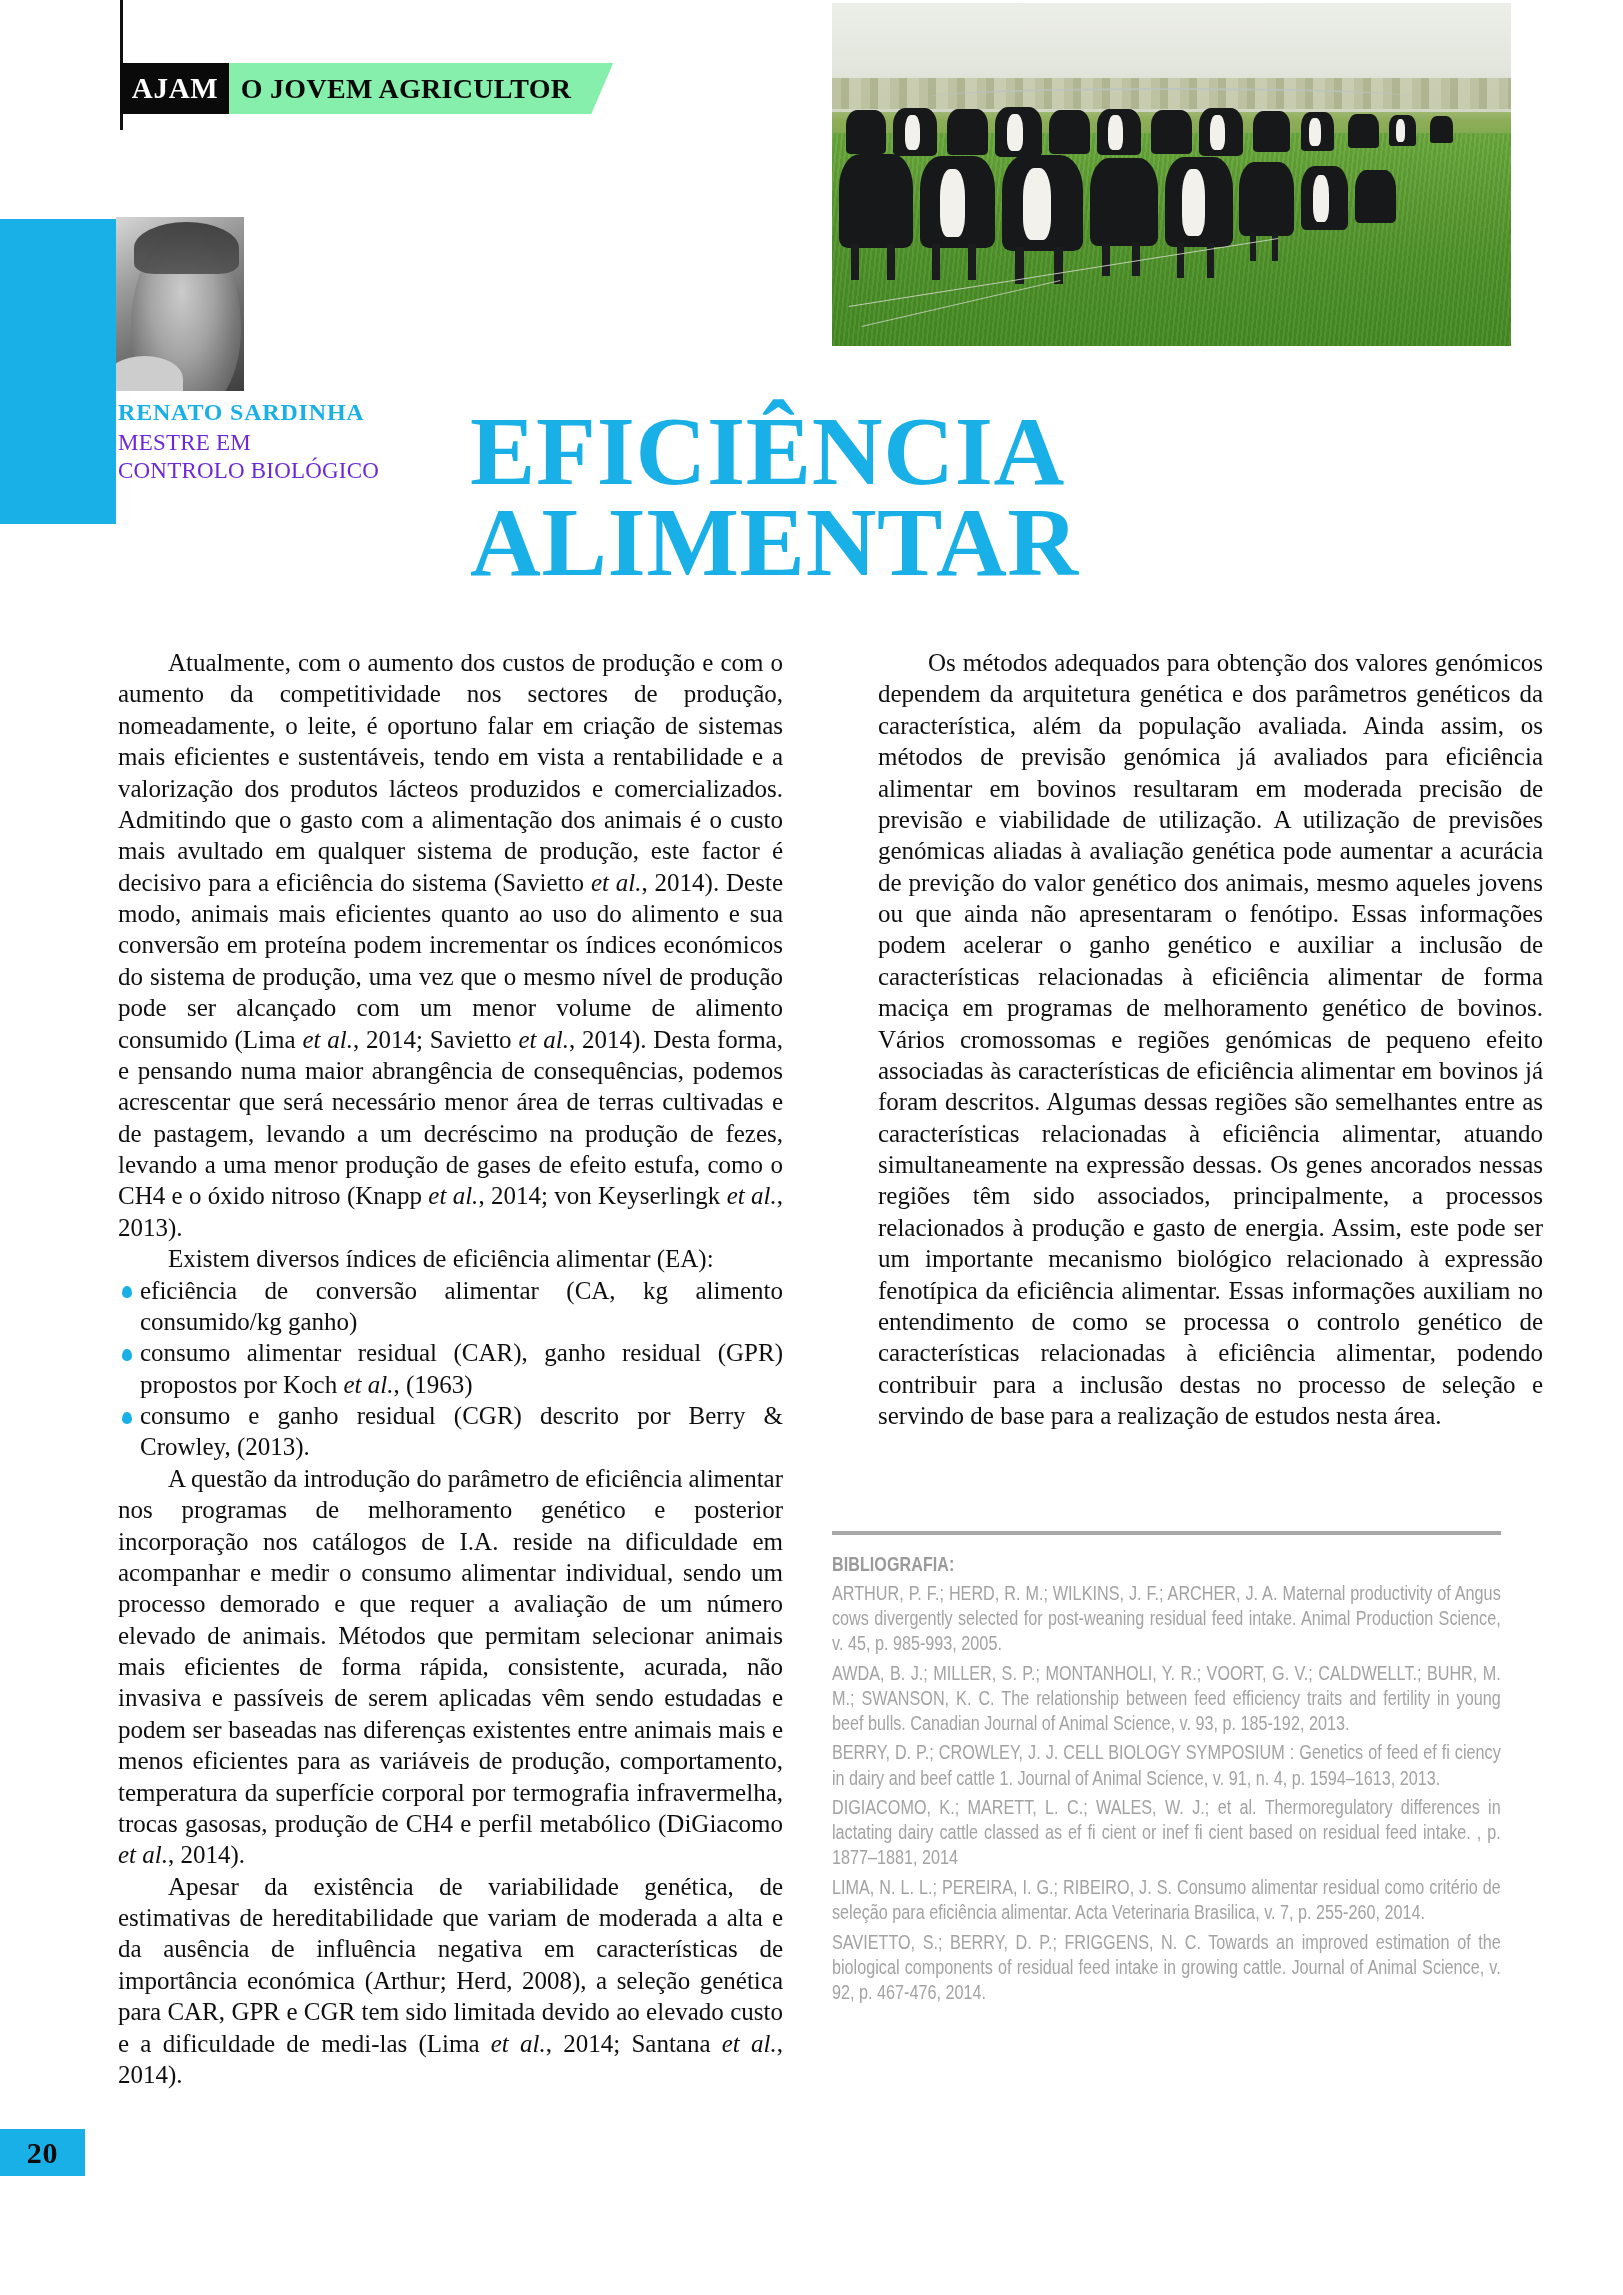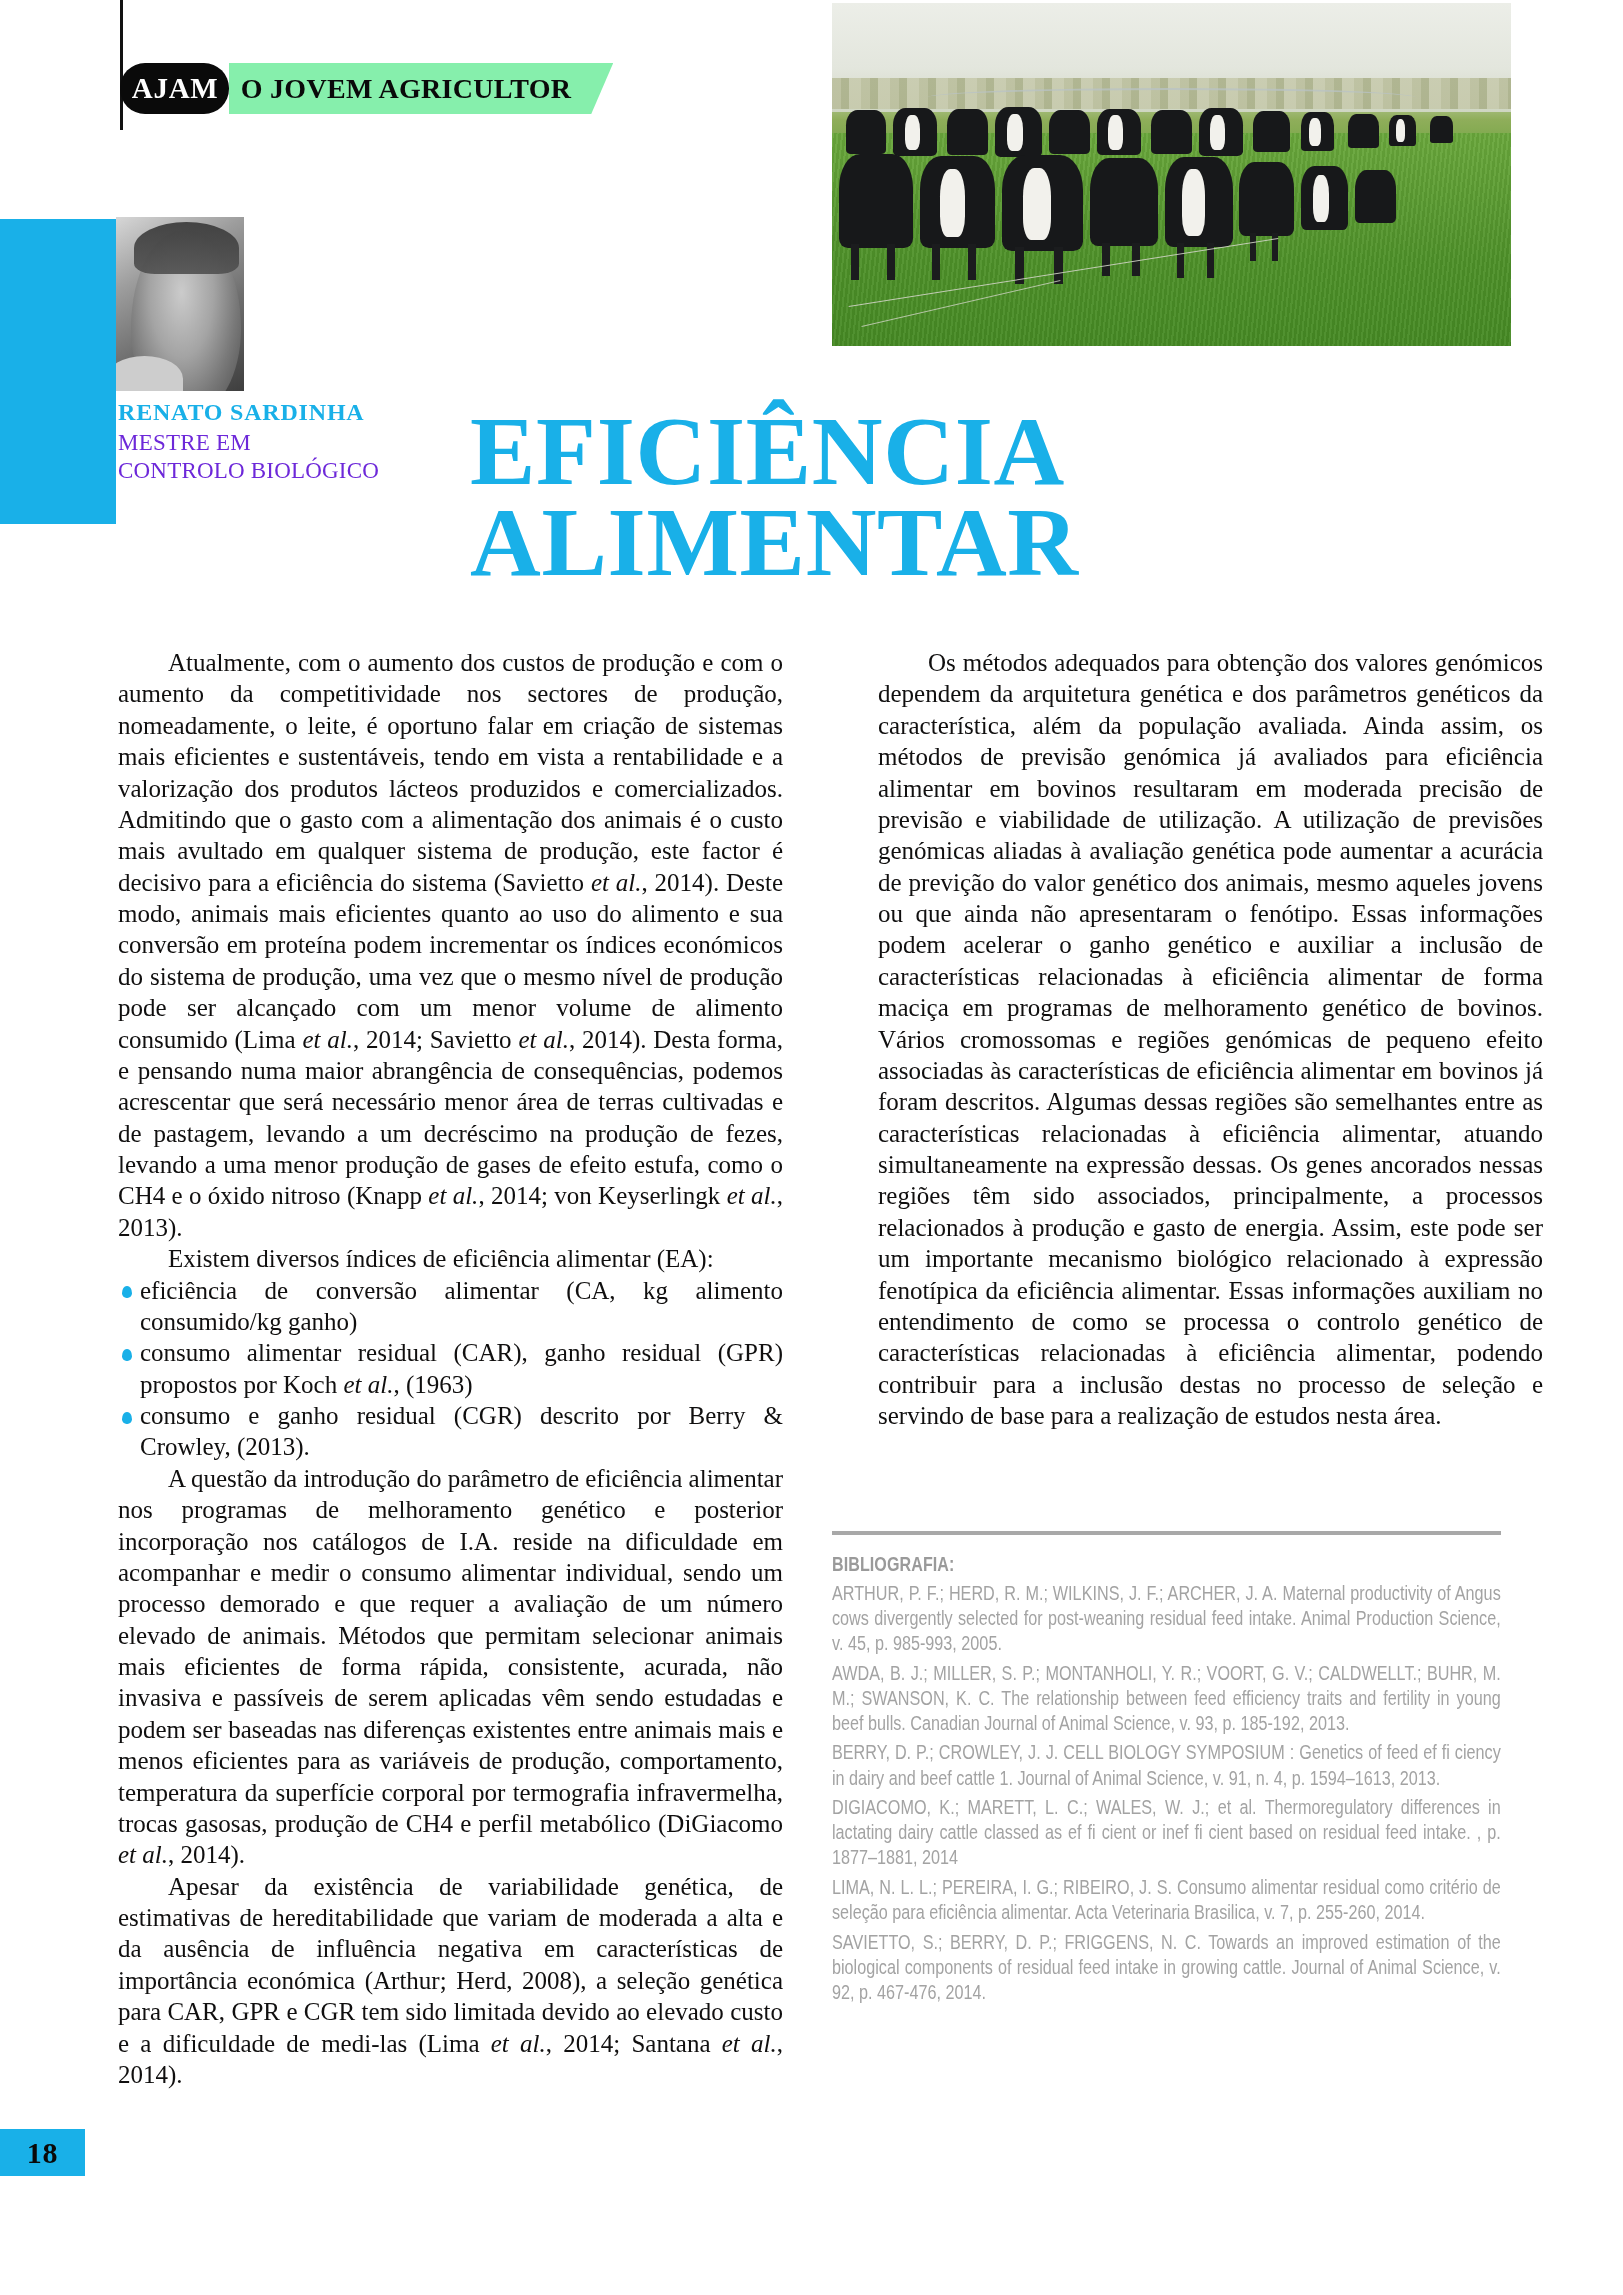--- a/index.html
+++ b/index.html
@@ -4,21 +4,21 @@
 <style>
   html,body{margin:0;padding:0;background:#fff;}
   body{width:1623px;height:2295px;position:relative;overflow:hidden;
        font-family:"Liberation Serif",serif;-webkit-font-smoothing:antialiased;}
 
   
   #masthead-rule{position:absolute;left:120px;top:0;width:3.3px;height:130px;background:#111;}
   #masthead{position:absolute;left:120px;top:63px;height:51px;display:flex;align-items:stretch;}
   #masthead-logo{background:#0a0a0a;color:#fff;display:flex;align-items:center;
       padding:0 10.5px 0 11.8px;font-family:"Liberation Serif",serif;font-weight:700;
-      font-size:29px;letter-spacing:0.7px;line-height:1;border-radius:25px;}
+      font-size:29px;letter-spacing:0.7px;line-height:1;}
   #masthead-banner{background:#86efac;color:#0a0a0a;display:flex;align-items:center;
       padding:0 42px 0 11.8px;font-family:"Liberation Serif",serif;font-weight:700;
       font-size:28px;letter-spacing:0.3px;line-height:1;
       clip-path:polygon(0 0,100% 0,calc(100% - 22px) 100%,0 100%);}
 
   
   #cow-photo{position:absolute;left:832px;top:2.6px;width:679px;height:343px;overflow:hidden;
       background:linear-gradient(#e9eae4 0%,#dfe2d6 22%,#8fae5a 34%,#5d9c34 52%,#54972e 100%);}
   .sky{position:absolute;left:0;top:0;width:100%;height:32%;
       background:linear-gradient(#eceee8,#e3e6dd 60%,#cfd6c2);}
@@ -192,14 +192,14 @@
   <div id="biblio-rule"></div>
   <div id="biblio-title">BIBLIOGRAFIA:</div>
   <div class="ref">ARTHUR, P. F.; HERD, R. M.; WILKINS, J. F.; ARCHER, J. A. Maternal productivity of Angus cows divergently selected for post-weaning residual feed intake. Animal Production Science, v. 45, p. 985-993, 2005.</div>
   <div class="ref">AWDA, B. J.; MILLER, S. P.; MONTANHOLI, Y. R.; VOORT, G. V.; CALDWELLT.; BUHR, M. M.; SWANSON, K. C. The relationship between feed efficiency traits and fertility in young beef bulls. Canadian Journal of Animal Science, v. 93, p. 185-192, 2013.</div>
   <div class="ref">BERRY, D. P.; CROWLEY, J. J. CELL BIOLOGY SYMPOSIUM : Genetics of feed ef fi ciency in dairy and beef cattle 1. Journal of Animal Science, v. 91, n. 4, p. 1594–1613, 2013.</div>
   <div class="ref">DIGIACOMO, K.; MARETT, L. C.; WALES, W. J.; et al. Thermoregulatory differences in lactating dairy cattle classed as ef fi cient or inef fi cient based on residual feed intake. , p. 1877–1881, 2014</div>
   <div class="ref">LIMA, N. L. L.; PEREIRA, I. G.; RIBEIRO, J. S. Consumo alimentar residual como critério de seleção para eficiência alimentar. Acta Veterinaria Brasilica, v. 7, p. 255-260, 2014.</div>
   <div class="ref">SAVIETTO, S.; BERRY, D. P.; FRIGGENS, N. C. Towards an improved estimation of the biological components of residual feed intake in growing cattle. Journal of Animal Science, v. 92, p. 467-476, 2014.</div>
 </div>
 
-<div id="page-badge">18</div>
+<div id="page-badge">20</div>
 
 
 </body></html>

